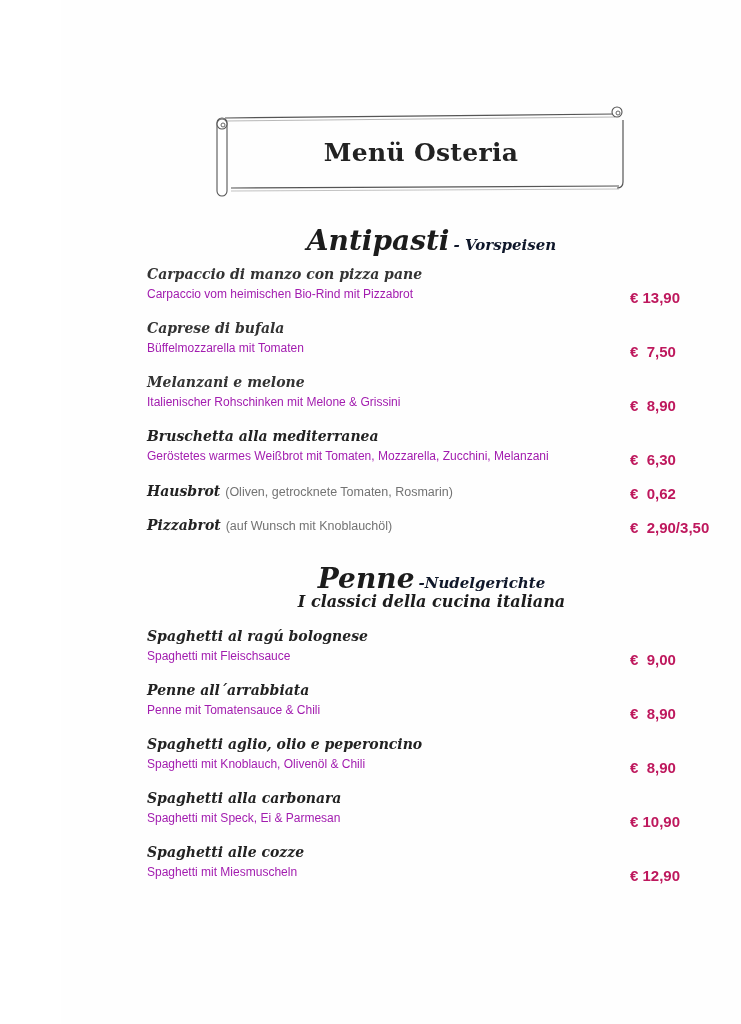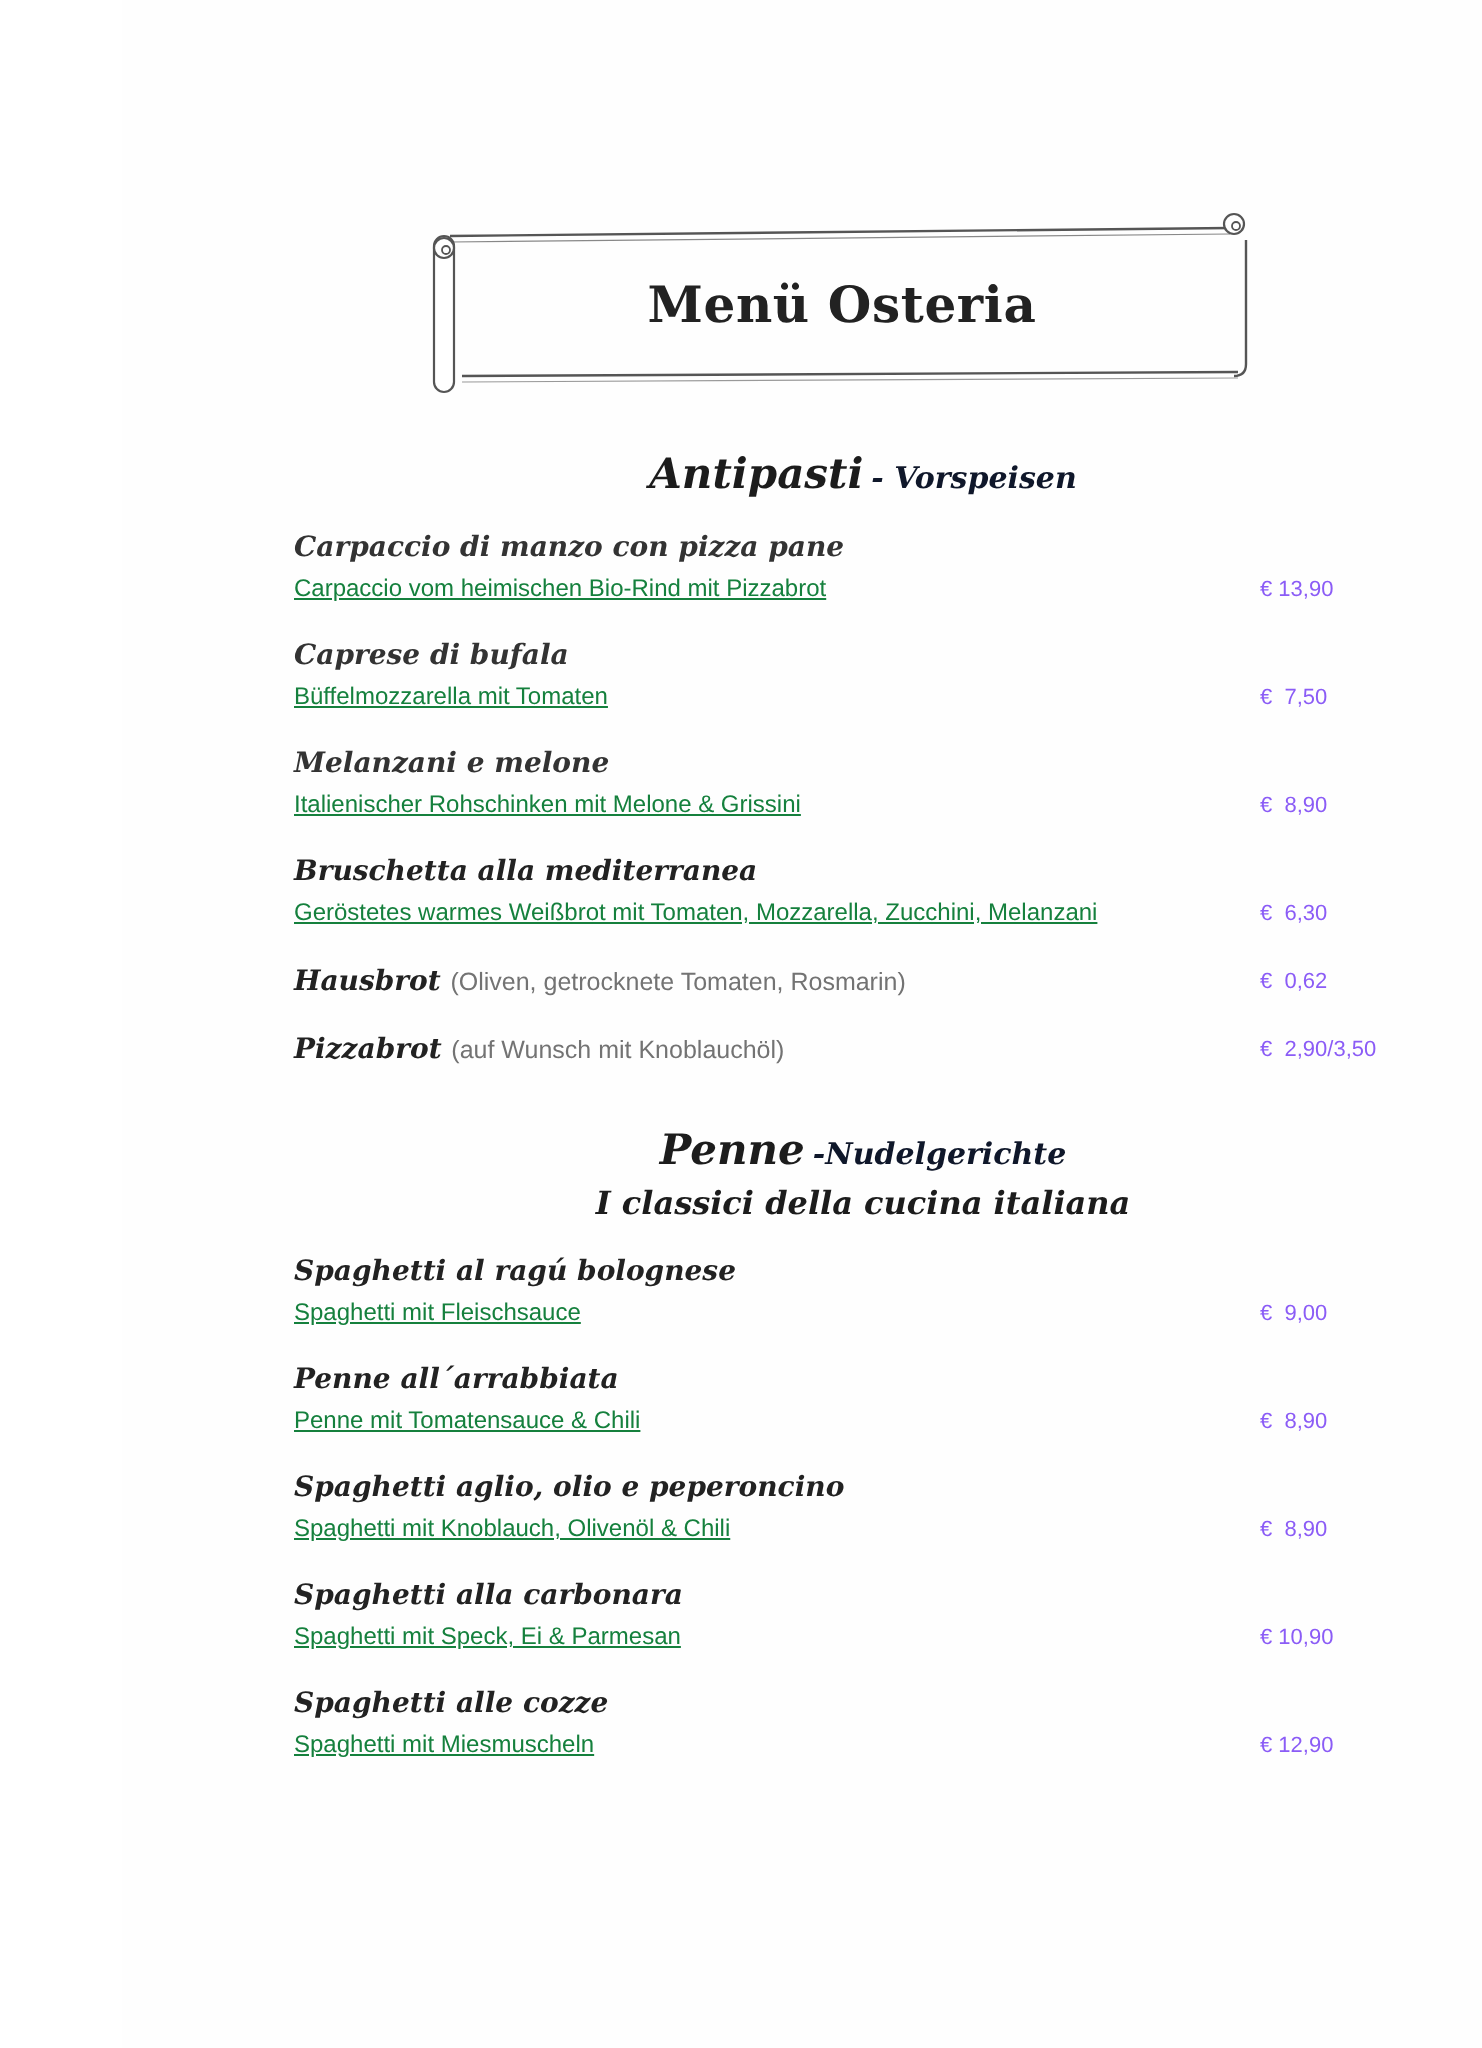--- a/index.html
+++ b/index.html
@@ -5,29 +5,29 @@
   html, body { margin: 0; padding: 0; background: #ffffff; }
   body { width: 741px; height: 1024px; position: relative; overflow: hidden; color: #1a1a1a; }
   .page { position: absolute; left: 16px; top: 0; width: 741px; height: 1024px; background: #fefefe; margin-left: 45px; }
 
   .banner { position: absolute; left: 150px; top: 104px; width: 420px; height: 96px; }
   .banner svg { position: absolute; left: 0; top: 0; }
   .banner-title { position: absolute; left: 0; top: 34px; width: 100%; text-align: center;
     font-family: "DejaVu Serif", serif; font-weight: bold; font-size: 25px; color: #222; letter-spacing: 0.3px; }
 
   .section-head { position: absolute; left: 0; width: 741px; text-align: center; }
-  .sec-main { font-family: "DejaVu Serif", serif; font-style: italic; font-weight: bold; font-size: 21px; color: #1c1c1c; }
+  .sec-main { font-family: "DejaVu Serif", serif; font-style: italic; font-weight: bold; font-size: 28px; color: #1c1c1c; }
   .sec-sub { font-family: "DejaVu Serif", serif; font-style: italic; font-weight: bold; font-size: 15px; color: #0f172a; }
   .sec-tag { font-family: "DejaVu Serif", serif; font-style: italic; font-weight: bold; font-size: 16px; color: #1c1c1c; }
 
   .item { position: absolute; left: 86px; width: 590px; }
   .item-name { font-family: "DejaVu Serif", serif; font-style: italic; font-weight: bold; font-size: 14px; color: #222; white-space: nowrap; }
-  .item-desc { font-family: "Liberation Sans", sans-serif; font-size: 12px; color: #15803d; white-space: nowrap; margin-top: 5px; text-decoration: underline; }
+  .item-desc { font-family: "Liberation Sans", sans-serif; font-size: 12px; color: #a21caf; white-space: nowrap; margin-top: 5px; }
   .item-inline { font-family: "Liberation Sans", sans-serif; font-size: 12.5px; font-style: normal; font-weight: normal; color: #737373; }
-  .price { position: absolute; left: 483px; font-family: "Liberation Sans", sans-serif; font-size: 11px; color: #8b5cf6; white-space: pre; }
+  .price { position: absolute; left: 483px; font-family: "Liberation Sans", sans-serif; font-size: 15px; color: #be185d; white-space: pre; font-weight: bold; }
   .carp .item-name, .capr .item-name, .pros .item-name { color: #333; }
 </style>
 </head>
 <body>
 
 <div class="page">
 
   <div class="banner">
     <svg width="420" height="96" viewBox="0 0 420 96">
       <path d="M14 14 L404 10" stroke="#555" stroke-width="1.2" fill="none"></path>

